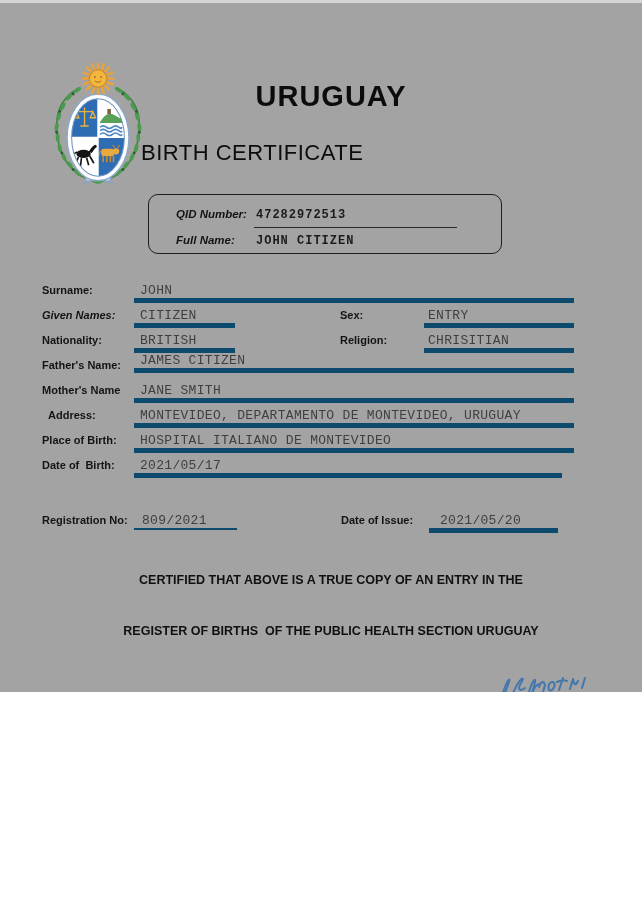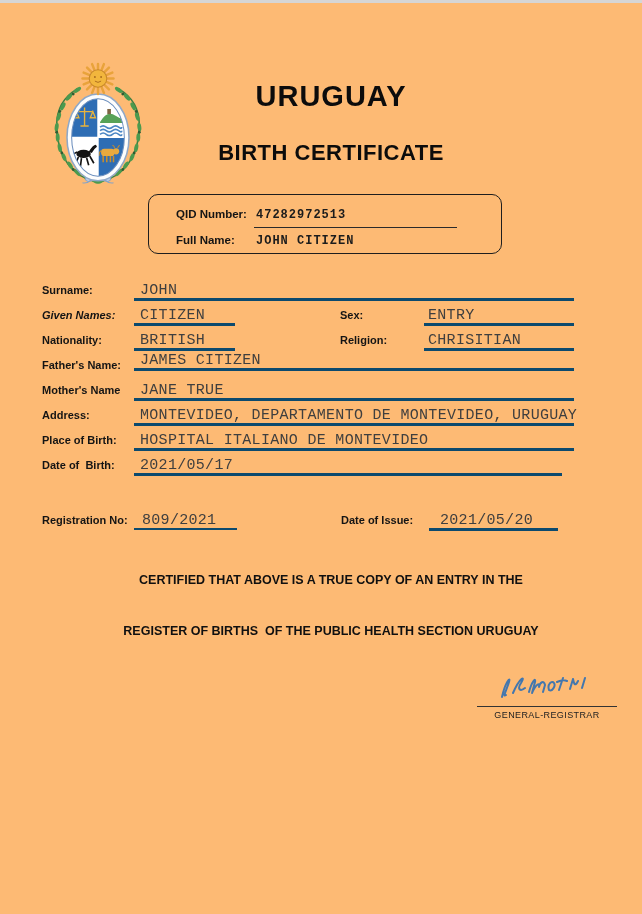--- a/index.html
+++ b/index.html
@@ -1,33 +1,33 @@
 <!DOCTYPE html>
 <html><head>
 <meta charset="utf-8">
 <title>Birth Certificate</title>
 <style>
   html,body{margin:0;padding:0;background:#ffffff;}
-  .page{position:relative;width:642px;height:914px;background:#fdba74;overflow:hidden;
+  .page{position:relative;width:642px;height:692px;background:#a3a3a3;overflow:hidden;
         font-family:"Liberation Sans",sans-serif;}
   .top-strip{position:absolute;left:0;top:0;width:642px;height:3px;background:#d6d6d6;}
   .country-title{position:absolute;left:141px;top:80px;width:380px;text-align:center;
         font-size:29px;font-weight:bold;letter-spacing:1px;color:#0c0c0c;}
-  .doc-title{position:absolute;left:141px;top:140px;width:380px;text-align:center;
-        font-size:22px;font-weight:bold;letter-spacing:.5px;color:#0c0c0c;}
+  .doc-title{position:absolute;left:141px;top:140px;width:380px;text-align:left;
+        font-size:22px;font-weight:normal;letter-spacing:.5px;color:#0c0c0c;}
   .emblem{position:absolute;left:36px;top:62px;width:124px;height:126px;}
   .qid-box{position:absolute;left:148px;top:194px;width:352px;height:58px;
         border:1.6px solid #1e1e1e;border-radius:10px;}
-  .qid-label{position:absolute;font-size:11.5px;font-weight:bold;color:#141414;white-space:pre;}
+  .qid-label{position:absolute;font-size:11.5px;font-weight:bold;color:#141414;white-space:pre;font-style:italic;}
   .qid-value{position:absolute;font-family:"Liberation Mono","DejaVu Sans Mono",monospace;
         font-size:12px;font-weight:bold;letter-spacing:1px;color:#1c1c1c;white-space:pre;}
   .qid-underline{position:absolute;left:105px;top:32px;width:203px;border-top:1.4px solid #2a2a2a;}
   .lbl{position:absolute;font-size:11px;font-weight:bold;color:#141414;white-space:pre;line-height:13px;}
-  .val{position:absolute;height:14px;border-bottom:3px solid #0c4a6e;
-        font-family:"Liberation Mono","DejaVu Sans Mono",monospace;font-size:15px;
+  .val{position:absolute;height:14px;border-bottom:5px solid #0c4a6e;
+        font-family:"Liberation Mono","DejaVu Sans Mono",monospace;font-size:13px;
         letter-spacing:.3px;color:#3f3f3f;white-space:pre;line-height:13px;}
   .cert-line{position:absolute;left:20px;width:622px;text-align:center;font-size:12.5px;
         font-weight:bold;color:#101010;white-space:pre;}
   .sig-svg{position:absolute;left:496px;top:671px;width:92px;height:31px;}
   .sig-line{position:absolute;left:477px;top:706px;width:140px;height:0;border-top:1px solid #333;}
   .sig-title{position:absolute;left:477px;top:710px;width:140px;text-align:center;
         font-size:9px;letter-spacing:.4px;color:#222;white-space:pre;}
 </style>
 </head>
 <body>
@@ -184,23 +184,23 @@
 
   <span class="lbl" style="left:42px;top:334px;">Nationality:</span>
   <div class="val" style="left:134px;top:334px;width:95px;padding-left:6px;">BRITISH</div>
   <span class="lbl" style="left:340px;top:334px;">Religion:</span>
   <div class="val" style="left:424px;top:334px;width:146px;padding-left:4px;">CHRISITIAN</div>
 
   <span class="lbl" style="left:42px;top:359px;">Father's Name:</span>
   <div class="val" style="left:134px;top:354px;width:434px;padding-left:6px;">JAMES CITIZEN</div>
 
   <span class="lbl" style="left:42px;top:384px;">Mother's Name</span>
-  <div class="val" style="left:134px;top:384px;width:434px;padding-left:6px;">JANE TRUE</div>
-
-  <span class="lbl" style="left:42px;top:409px;">Address:</span>
+  <div class="val" style="left:134px;top:384px;width:434px;padding-left:6px;">JANE SMITH</div>
+
+  <span class="lbl" style="left:48px;top:409px;">Address:</span>
   <div class="val" style="left:134px;top:409px;width:434px;padding-left:6px;">MONTEVIDEO, DEPARTAMENTO DE MONTEVIDEO, URUGUAY</div>
 
   <span class="lbl" style="left:42px;top:434px;">Place of Birth:</span>
   <div class="val" style="left:134px;top:434px;width:434px;padding-left:6px;font-family:Liberation Mono, monospace;">HOSPITAL ITALIANO DE MONTEVIDEO</div>
 
   <span class="lbl" style="left:42px;top:459px;">Date of  Birth:</span>
   <div class="val" style="left:134px;top:459px;width:422px;padding-left:6px;">2021/05/17</div>
 
   <span class="lbl" style="left:42px;top:514px;">Registration No:</span>
   <div class="val" style="left:134px;top:514px;width:95px;padding-left:8px;border-bottom-width:2px;">809/2021</div>

